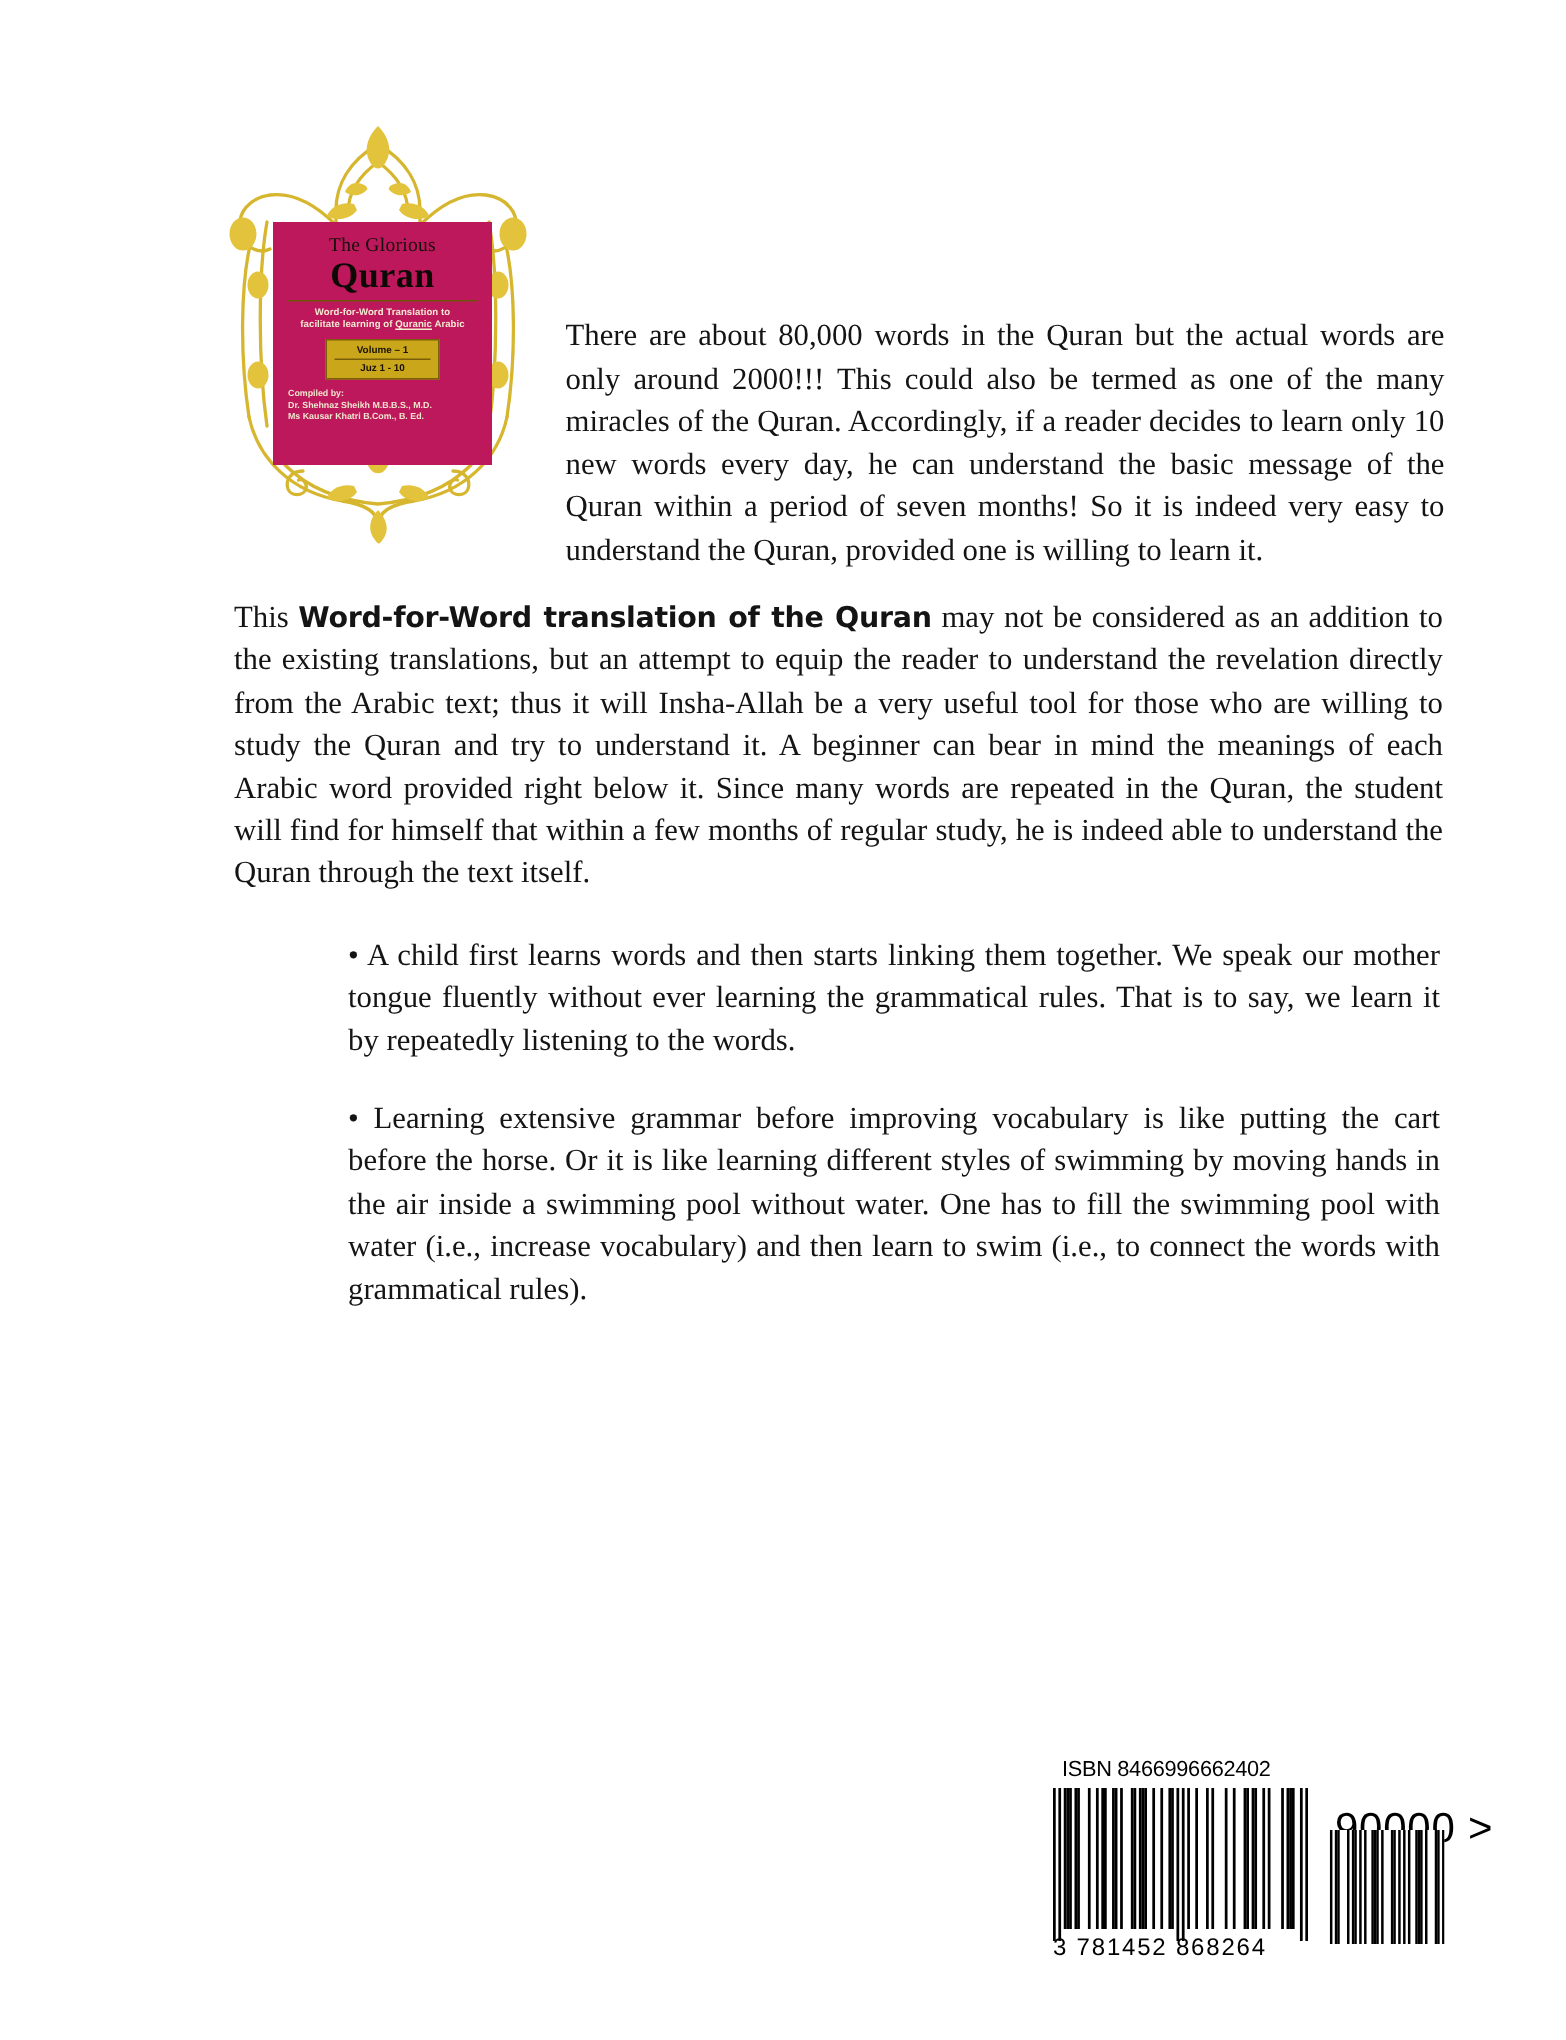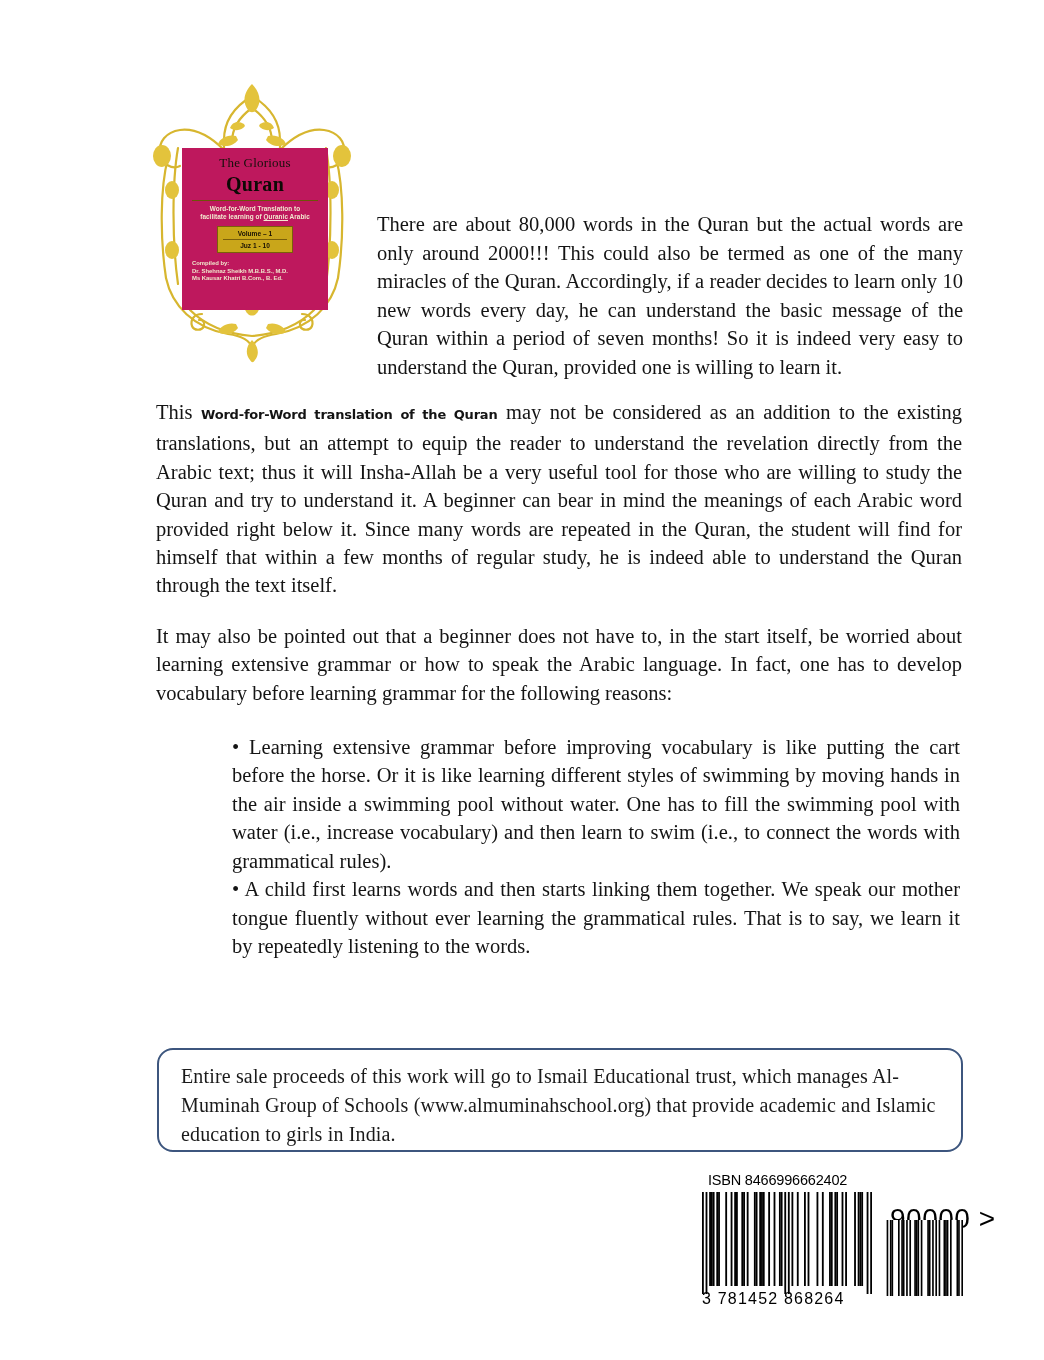--- a/index.html
+++ b/index.html
@@ -60,21 +60,21 @@
     font-family: "Liberation Serif", "DejaVu Serif", serif;
   }
 
   .cover-title-1 {
     font-size: 13px;
     line-height: 16px;
     letter-spacing: 0.2px;
     color: #15100a;
   }
   .cover-title-2 {
-    font-size: 20px;
+    font-size: 24px;
     font-weight: bold;
     line-height: 24px;
     margin-top: 1px;
     letter-spacing: 0.3px;
     color: #0d0a05;
   }
   .cover-rule {
     height: 1px;
     background: #6d5408;
     margin: 4px 2px 4px 2px;
@@ -153,21 +153,21 @@
     line-height: 28.4px;
     text-align: justify;
     text-justify: inter-word;
     margin: 0 0 22px 0;
     color: #141414;
   }
 
   .ww-strong {
     font-family: "DejaVu Sans", "Liberation Sans", sans-serif;
     font-weight: bold;
-    font-size: 13px;
+    font-size: 19px;
     letter-spacing: -0.2px;
     margin-top: 44px;
   }
 
   .bullets {
     margin-top: 26px;
     padding-left: 76px;
   }
   .bullet {
     font-size: 20.5px;
@@ -336,31 +336,27 @@
       </div>
     </div>
 
     <div class="intro-para">There are about 80,000 words in the Quran but the actual words are only around 2000!!! This could also be termed as one of the many miracles of the Quran. Accordingly, if a reader decides to learn only 10 new words every day, he can understand the basic message of the Quran within a period of seven months! So it is indeed very easy to understand the Quran, provided one is willing to learn it.</div>
   </div>
 
   <div class="body-col">
 
     <p class="para"><span>This </span><span class="ww-strong">Word-for-Word translation of the Quran</span><span> may not be considered as an addition to the existing translations, but an attempt to equip the reader to understand the revelation directly from the Arabic text; thus it will Insha-Allah be a very useful tool for those who are willing to study the Quran and try to understand it. A beginner can bear in mind the meanings of each Arabic word provided right below it. Since many words are repeated in the Quran, the student will find for himself that within a few months of regular study, he is indeed able to understand the Quran through the text itself.</span></p>
 
-    <p class="para">It may also be pointed out that a beginner does not have to, in the start itself, be worried about learning extensive grammar or how to speak the Arabic language. In fact, one has to develop vocabulary before learning grammar for the following reasons:</p>
 
     <div class="bullets">
+      <p class="bullet">• A child first learns words and then starts linking them together. We speak our mother tongue fluently without ever learning the grammatical rules. That is to say, we learn it by repeatedly listening to the words.</p>
       <p class="bullet last">•  Learning extensive grammar before improving vocabulary is like putting the cart before the horse. Or it is like learning different styles of swimming by moving hands in the air inside a swimming pool without water. One has to fill the swimming pool with water (i.e., increase vocabulary) and then learn to swim (i.e., to connect the words with grammatical rules).</p>
-      <p class="bullet">• A child first learns words and then starts linking them together. We speak our mother tongue fluently without ever learning the grammatical rules. That is to say, we learn it by repeatedly listening to the words.</p>
     </div>
   </div>
 
-  <div class="callout">
-    <div class="callout-text">Entire sale proceeds of this work will go to Ismail Educational trust, which manages Al-Muminah Group of Schools (www.almuminahschool.org) that provide academic and Islamic education to girls in India.</div>
-  </div>
 
   <div class="barcode-area">
     <div class="isbn-label">ISBN 8466996662402</div>
 
     <svg class="ean-main" viewBox="0 0 170 102" preserveAspectRatio="none">
       <rect x="0" y="0" width="170" height="102" fill="#ffffff"></rect>
       <g fill="#000000" id="ean-main-bars">
           <rect x="0.000" y="0" width="1.825" height="102"></rect>
           <rect x="3.579" y="0" width="1.825" height="102"></rect>
           <rect x="7.158" y="0" width="1.825" height="94"></rect>

